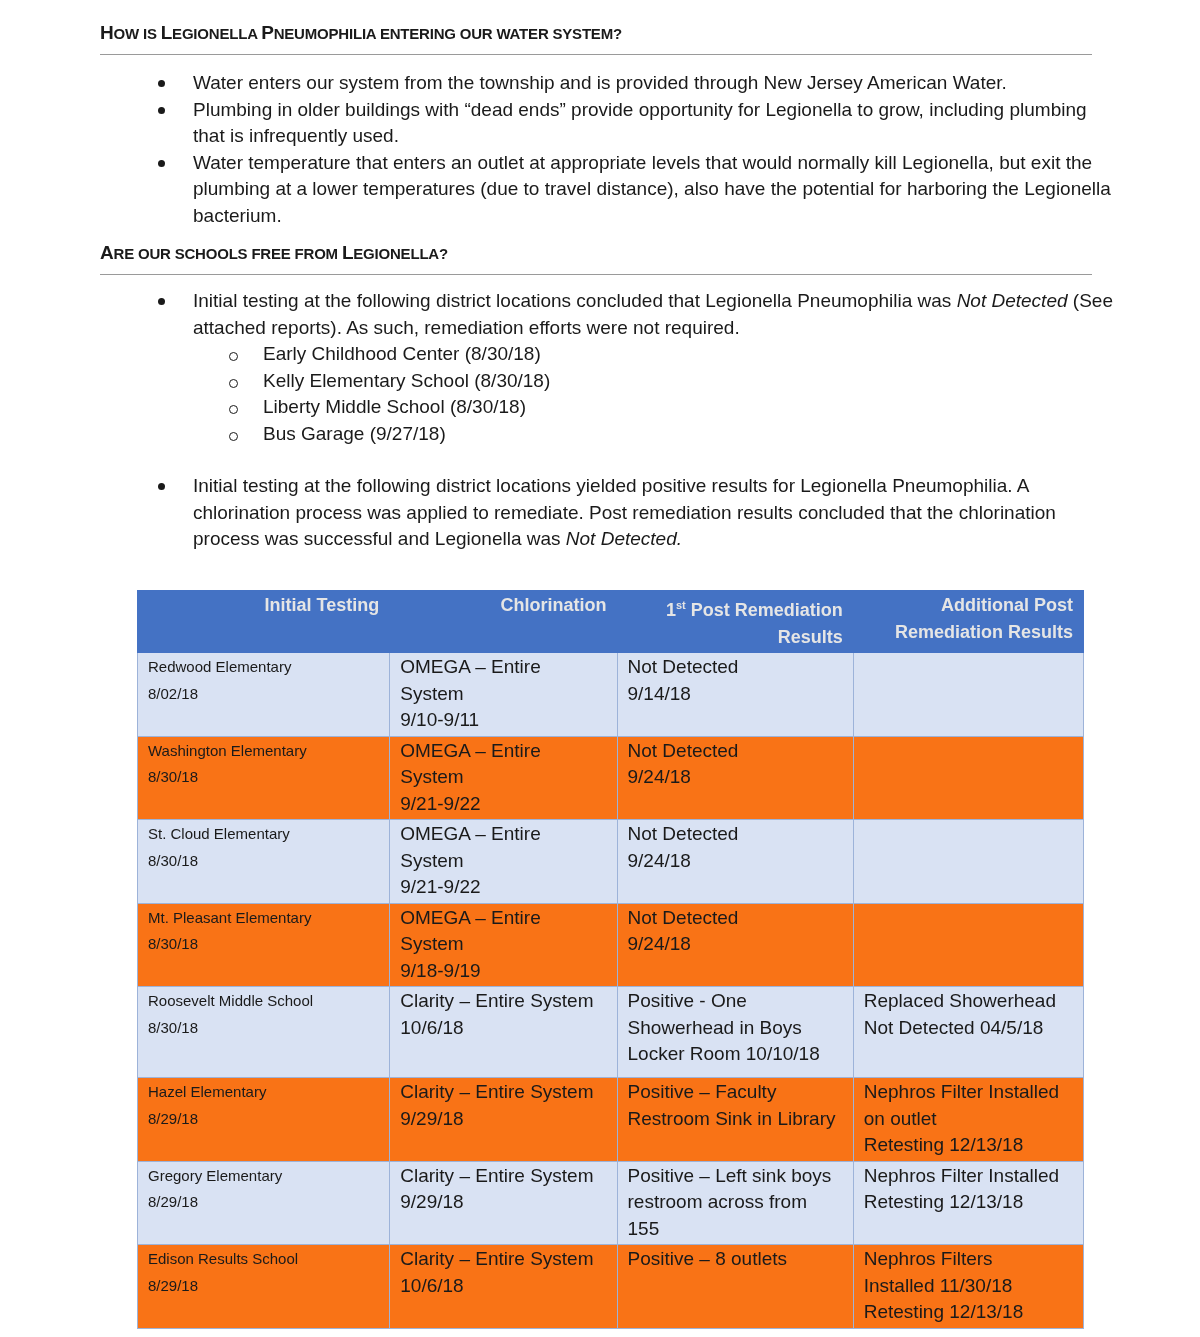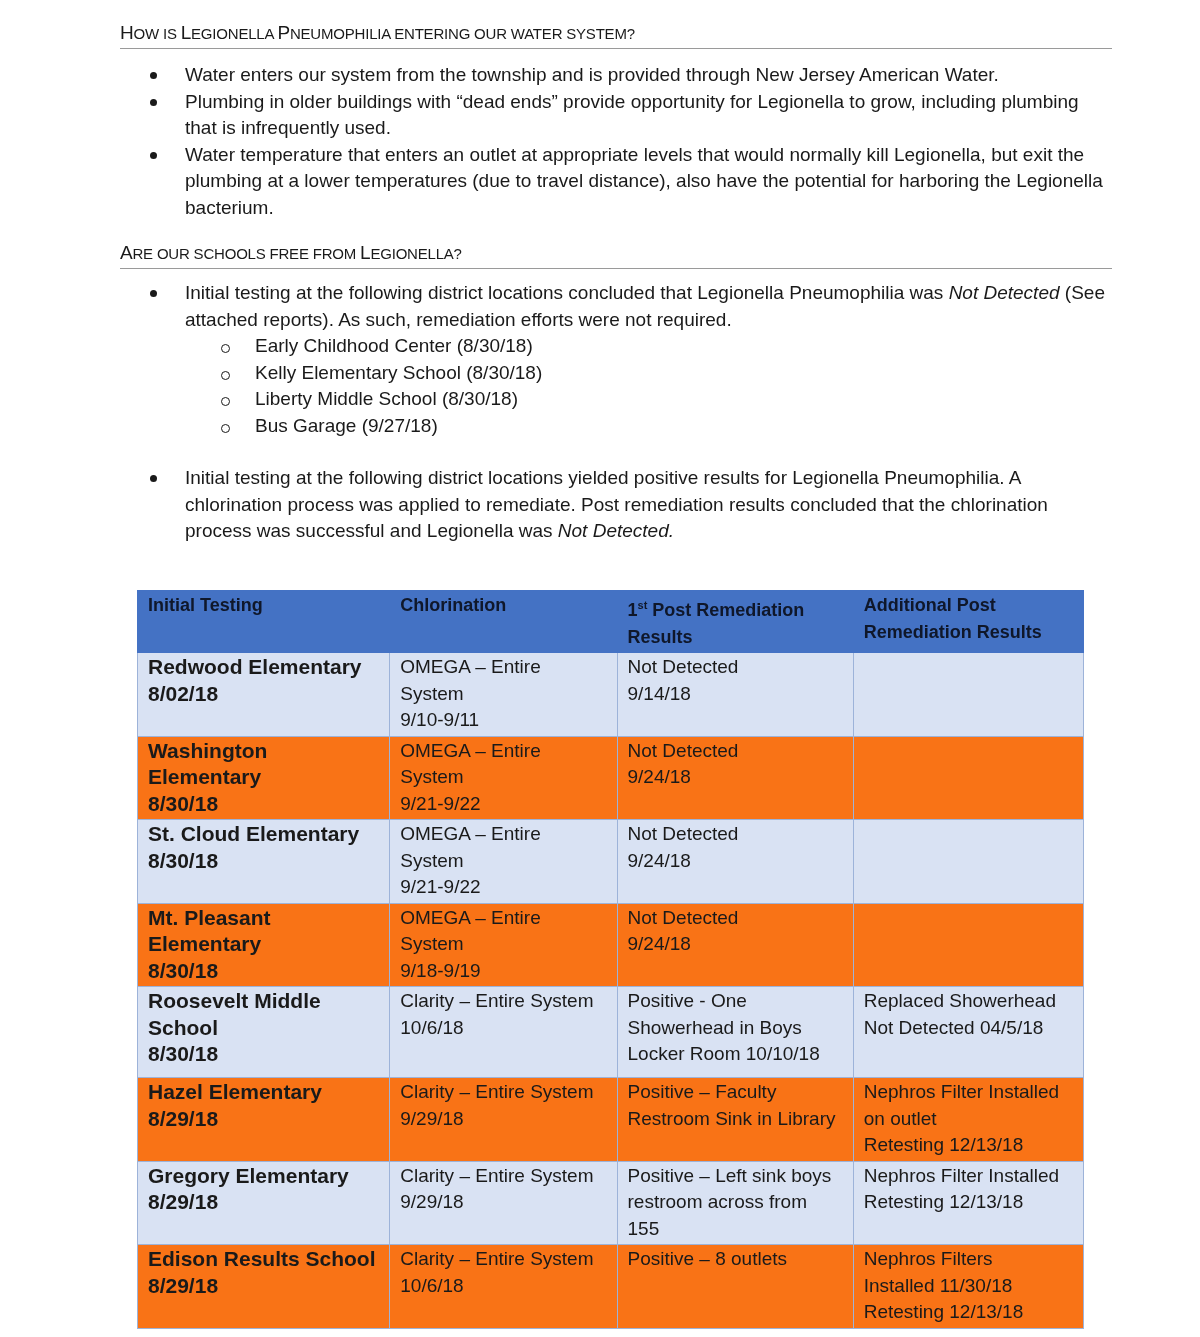--- a/index.html
+++ b/index.html
@@ -2,51 +2,51 @@
 <html><head>
 <meta charset="utf-8">
 <style>
   html, body { margin: 0; padding: 0; background: #ffffff; }
   body {
     width: 1200px; height: 1337px; position: relative; overflow: hidden;
     font-family: "Liberation Sans", sans-serif; color: #1a1a1a;
   }
   .page { position: absolute; left: 0; top: 0; width: 1200px; }
   .heading {
-    position: absolute; left: 120px; width: 992px;
+    position: absolute; left: 100px; width: 992px;
     font-size: 18px; letter-spacing: -0.2px;
-    border-bottom: 1.5px solid #9a9a9a; padding-bottom: 4px;
+    border-bottom: 1.5px solid #9a9a9a; padding-bottom: 10px; font-weight: bold;
   }
   .heading .big { font-size: 19px; }
   .heading .sc { font-size: 15px; text-transform: uppercase; }
-  .bullets { position: absolute; left: 140px; width: 960px; margin: 8px; padding: 0; list-style: none; font-size: 19px; line-height: 26.5px; }
+  .bullets { position: absolute; left: 140px; width: 960px; margin: 16px; padding: 0; list-style: none; font-size: 19px; line-height: 26.5px; }
   .bullets li { position: relative; padding-left: 37px; }
   .bullets li .dot {
     position: absolute; left: 2px; top: 10px; width: 7px; height: 7px; border-radius: 50%; background: #1a1a1a;
   }
   .subbullets { list-style: none; margin: 0; padding: 0; }
   .subbullets li { position: relative; padding-left: 70px; }
   .subbullets li .circ {
     position: absolute; left: 36px; top: 11px; width: 7px; height: 7px; border-radius: 50%; border: 1px solid #1a1a1a;
   }
   table.results {
     position: absolute; left: 137px; top: 590px; width: 947px;
     border-collapse: collapse; font-size: 19px; line-height: 26.5px;
   }
   table.results th, table.results td {
     border: 1.5px solid #9db3d9; vertical-align: top; text-align: left;
     padding: 1px 10px 2px 10px;
   }
   table.results thead th {
-    background: #4472c4; color: #0f172a; font-weight: bold; font-size: 18px;
-    border-color: #4472c4; height: 52px;
+    background: #4472c4; color: #e5e5e5; font-weight: bold; font-size: 18px;
+    border-color: #4472c4; height: 52px; text-align: right;
   }
   table.results tbody tr.shade td { background: #d9e2f3; }
   table.results tbody tr.plain td { background: #f97316; }
-  td.school { font-weight: bold; font-size: 21px; }
+  td.school { font-weight: normal; font-size: 15px; }
   .col1 { width: 231px; } .col2 { width: 206px; } .col3 { width: 215px; } .col4 { width: 209px; }
   sup { font-size: 11px; }
   .line { display: block; }
 </style>
 </head>
 <body>
 
 <div class="page">
 
   <div class="heading" id="h1" style="top:22px;"><span class="big">H</span><span class="sc">ow is </span><span class="big">L</span><span class="sc">egionella </span><span class="big">P</span><span class="sc">neumophilia entering our water system?</span></div>

